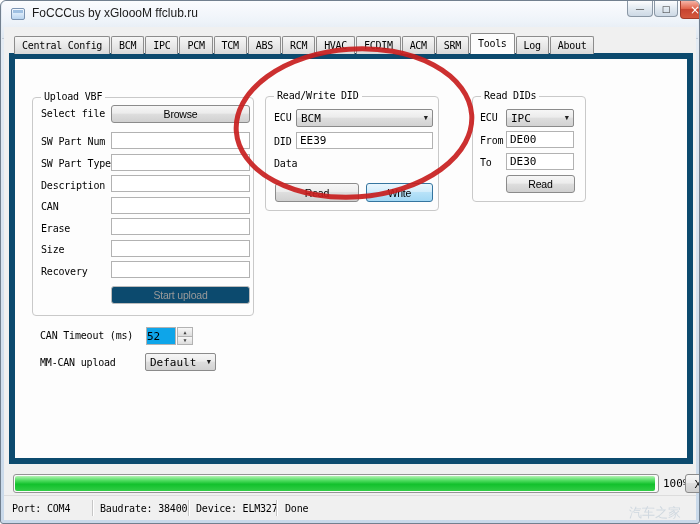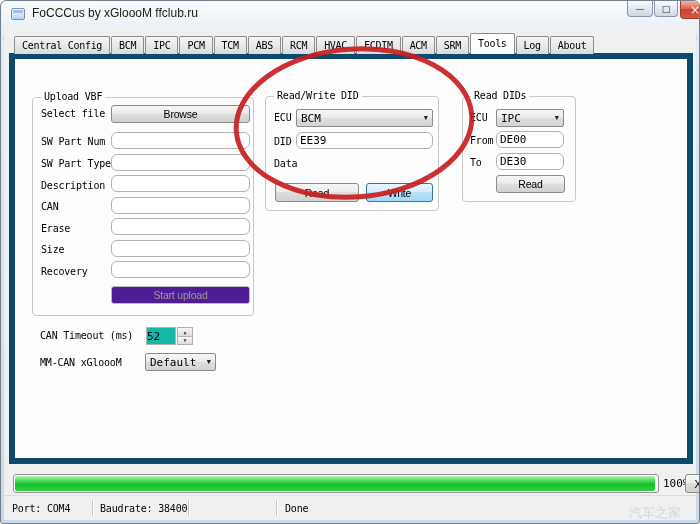--- a/index.html
+++ b/index.html
@@ -41,46 +41,46 @@
 
   .page{position:absolute;left:5px;top:26px;width:684px;height:411px;
     background:#fdfdfd;border:6px solid #0c4a6e;z-index:1;}
 
   
   .group{position:absolute;border:1px solid #c9c9c9;border-radius:4px;}
   .gtitle{position:absolute;top:-7px;left:8px;padding:0 3px;background:#fdfdfd;
     font-size:10px;letter-spacing:-0.2px;color:#000;}
   .lbl{position:absolute;font-size:10px;letter-spacing:-0.2px;color:#000;white-space:nowrap;}
   .fld{position:absolute;height:17px;border:1px solid #b2b2b2;background:#fff;
-    font-size:11px;padding:0 3px;color:#000;outline:none;border-radius:6px;}
+    font-size:11px;padding:0 3px;color:#000;outline:none;border-radius:0;}
   .btn{position:absolute;display:flex;align-items:center;justify-content:center;
     border:1px solid #8b8b8b;border-radius:3px;font-size:10.5px;letter-spacing:-0.2px;color:#000;
     background:linear-gradient(#f6f6f6,#ececec 45%,#dedede 50%,#d0d0d0);cursor:default;}
-  .btn.disabled{border-color:#bcbcbc;background:#4c1d95;color:#9a9a9a;}
+  .btn.disabled{border-color:#bcbcbc;background:#0c4a6e;color:#9a9a9a;}
   .btn.primary{border-color:#35759f;background:linear-gradient(#eaf6fd,#d3edfb 45%,#b8e2f8 50%,#a2d8f4);}
   .combo{position:absolute;height:18px;display:flex;align-items:center;
     border:1px solid #8b8b8b;border-radius:2px;padding:0 4px;font-size:11px;color:#000;
     background:linear-gradient(#f6f6f6,#ececec 45%,#dedede 50%,#d2d2d2);cursor:default;}
   .combo .ctext{flex:1;white-space:nowrap;overflow:hidden;}
   .combo .arrow{font-size:7px;color:#222;margin-left:4px;}
 
   
   .g-upload{left:17px;top:38px;width:222px;height:219px;}
   .g-upload .lbl{left:8px;}
   .g-upload .fld{left:78px;width:139px;}
   .g-rw{left:250px;top:37px;width:174px;height:115px;}
   .g-rw .lbl{left:8px;}
   .g-rw .fld,.g-rw .combo{left:30px;width:137px;}
-  .g-read{left:447px;top:37px;width:114px;height:106px;}
+  .g-read{left:457px;top:37px;width:114px;height:106px;}
   .g-read .lbl{left:7px;}
   .g-read .fld,.g-read .combo{left:33px;width:68px;}
 
   
   .spin-wrap{position:absolute;left:131px;top:268px;height:18px;display:flex;}
-  .spin-input{width:30px;height:18px;border:1px solid #b2b2b2;background:#14b8a6;font-size:11px;padding:0 0;outline:none;}
+  .spin-input{width:30px;height:18px;border:1px solid #b2b2b2;background:#0ea5e9;font-size:11px;padding:0 0;outline:none;}
   .spin-btns{width:16px;height:18px;display:flex;flex-direction:column;margin-left:1px;}
   .spin-btn{flex:1;display:flex;align-items:center;justify-content:center;font-size:5px;color:#444;
     border:1px solid #b2b2b2;background:linear-gradient(#f7f7f7,#ddd);}
   .spin-btn + .spin-btn{border-top:none;}
 
   
   .progress{position:absolute;left:9px;top:447px;width:646px;height:19px;
     border:1px solid #949494;border-radius:3px;background:#fbfbfb;}
   .progress-fill{position:absolute;left:1px;top:1px;bottom:1px;width:calc(100% - 4px);border-radius:2px;
     background:linear-gradient(#b4f2b4 0%,#4fdc60 30%,#12c12c 55%,#32cd46 100%);}
@@ -205,38 +205,39 @@
 
       <div class="lbl" style="left:25px;top:271px">CAN Timeout (ms)</div>
       <div class="spin-wrap">
         <input class="spin-input mono" value="52" style="">
         <div class="spin-btns">
           <div class="spin-btn">▲</div>
           <div class="spin-btn">▼</div>
         </div>
       </div>
 
-      <div class="lbl" style="left:25px;top:298px">MM-CAN xGloooM</div>
+      <div class="lbl" style="left:25px;top:298px">MM-CAN upload</div>
       <div class="combo" style="left:130px;top:294px;width:71px">
         <span class="ctext">Default</span>
         <span class="arrow">▼</span>
       </div>
     </div>
 
     <div class="progress">
       <div class="progress-fill"></div>
     </div>
     <div class="pct">100%</div>
     <button class="btn abort">X</button>
 
     <div class="statusbar">
       <div class="sb-item" style="left:8px">Port: COM4</div>
       <div class="sb-sep" style="left:88px"></div>
       <div class="sb-item" style="left:96px">Baudrate: 38400</div>
       <div class="sb-sep" style="left:184px"></div>
+      <div class="sb-item" style="left:192px">Device: ELM327</div>
       <div class="sb-sep" style="left:272px"></div>
       <div class="sb-item" style="left:281px">Done</div>
     </div>
   </div>
 
   <svg class="annotation-svg" viewBox="0 0 700 524">
     <ellipse cx="353" cy="122" rx="118" ry="74" fill="none" stroke="#c81e1e" stroke-width="5" stroke-opacity="0.92" transform="rotate(-4 353 122)"></ellipse>
   </svg>
 
   <div class="watermark">汽车之家</div>

